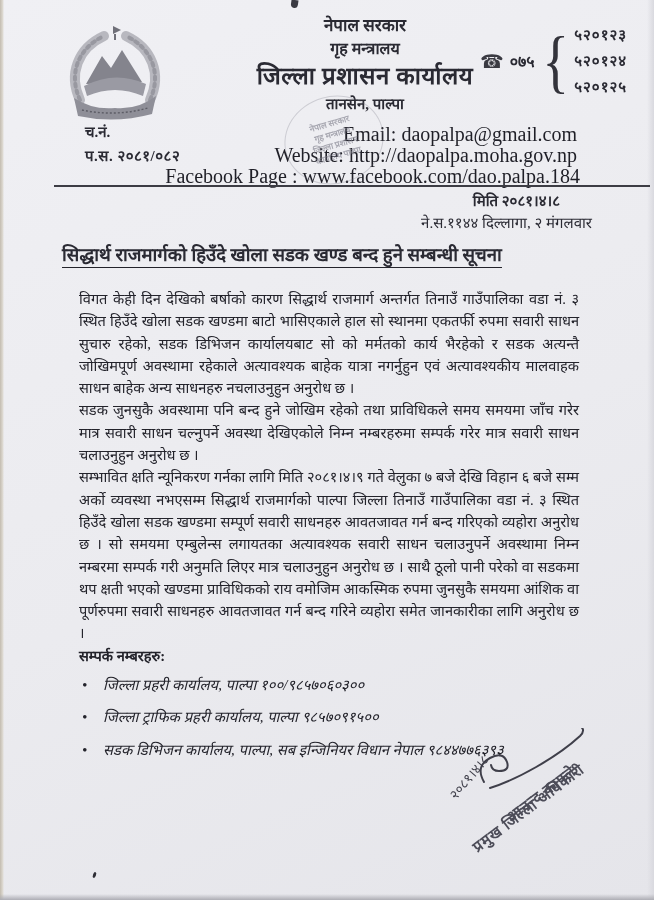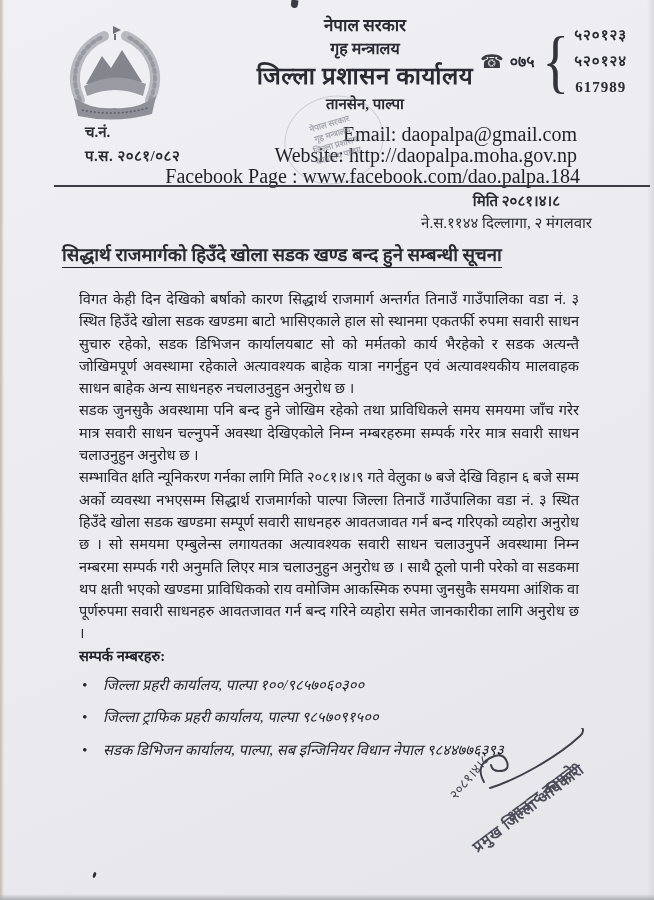--- a/index.html
+++ b/index.html
@@ -112,21 +112,21 @@
     <div class="hdr-place">तानसेन, पाल्पा</div>
   </div>
 
   <div class="phone-block">
     <span class="phone-icon">☎</span>
     <span class="phone-code">०७५</span>
     <span class="phone-brace">{</span>
     <span class="phone-nums">
       <span>५२०१२३</span>
       <span>५२०१२४</span>
-      <span>617989</span>
+      <span>५२०१२५</span>
     </span>
   </div>
 
   <div class="chno">च.नं.</div>
   <div class="refno">प.स. २०८१/०८२</div>
 
   <div class="contact-block">
     <div>Email: daopalpa@gmail.com</div>
     <div>Website: http://daopalpa.moha.gov.np</div>
     <div>Facebook Page : www.facebook.com/dao.palpa.184</div>

